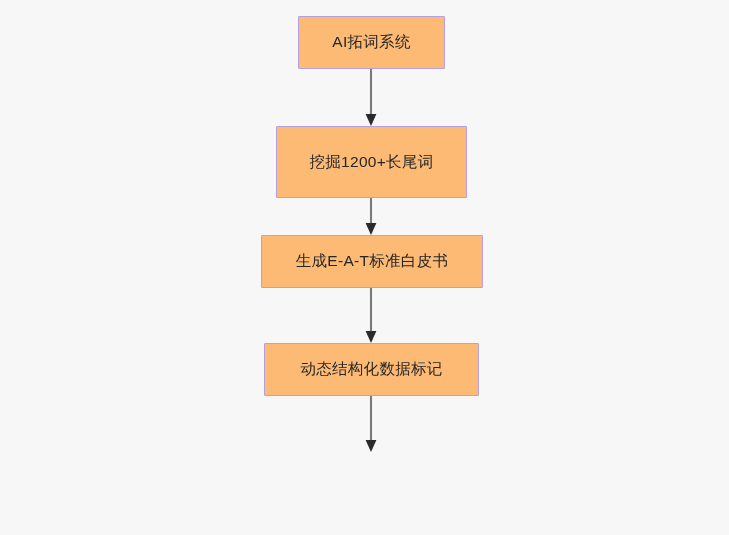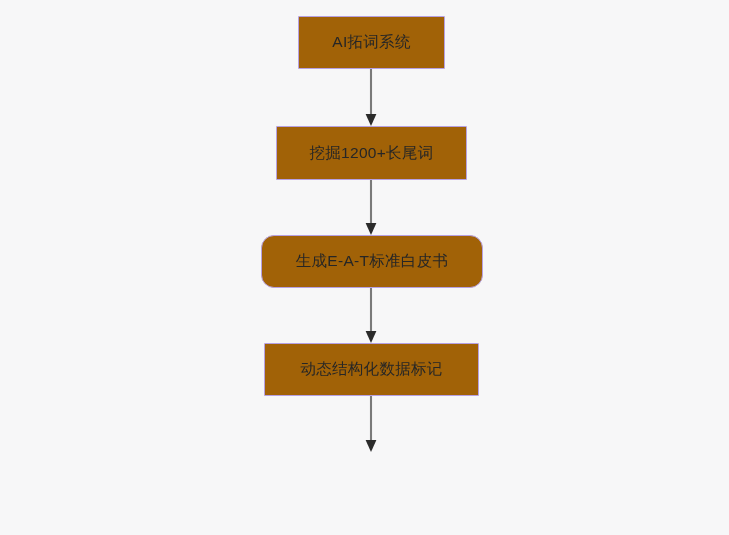--- a/index.html
+++ b/index.html
@@ -16,42 +16,42 @@
 
   #flowchart {
     position: relative;
     width: 729px;
     height: 535px;
   }
 
   .node {
     position: absolute;
     box-sizing: border-box;
-    background: #a16207;
+    background: #fdba74;
     border: 1.3px solid #b6a0e2;
     border-radius: 1px;
     display: flex;
     align-items: center;
     justify-content: center;
     color: #262626;
     font-size: 15.5px;
     line-height: 1.2;
     letter-spacing: 0.3px;
     white-space: nowrap;
     user-select: none;
   }
 
   .node-label {
     display: block;
   }
 
   
   .node-1 { left: 298px; top: 16px;  width: 147px; height: 53px; }
-  .node-2 { left: 276px; top: 126px; width: 191px; height: 54px; text-align: center; }
-  .node-3 { left: 261px; top: 235px; width: 222px; height: 53px; border-radius: 13px; }
+  .node-2 { left: 276px; top: 126px; width: 191px; height: 72px; text-align: center; }
+  .node-3 { left: 261px; top: 235px; width: 222px; height: 53px; }
   .node-4 { left: 264px; top: 343px; width: 215px; height: 53px; }
   .node-5 { left: 253px; top: 452px; width: 237px; height: 53px; }
 
   .edge {
     position: absolute;
     left: 0;
     top: 0;
     width: 729px;
     height: 535px;
     pointer-events: none;

